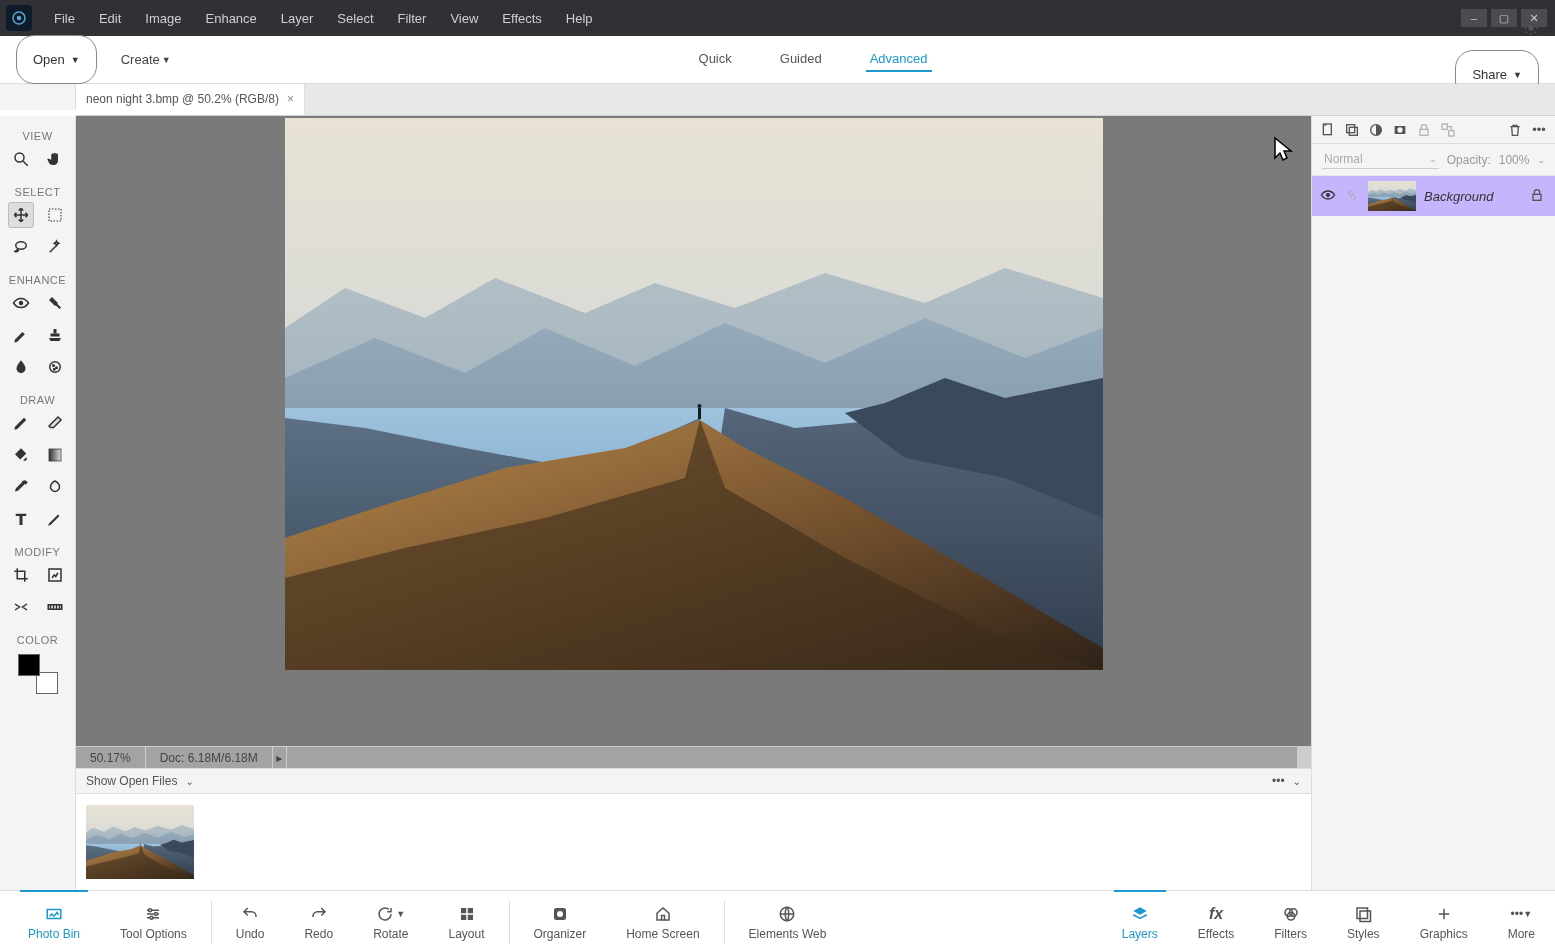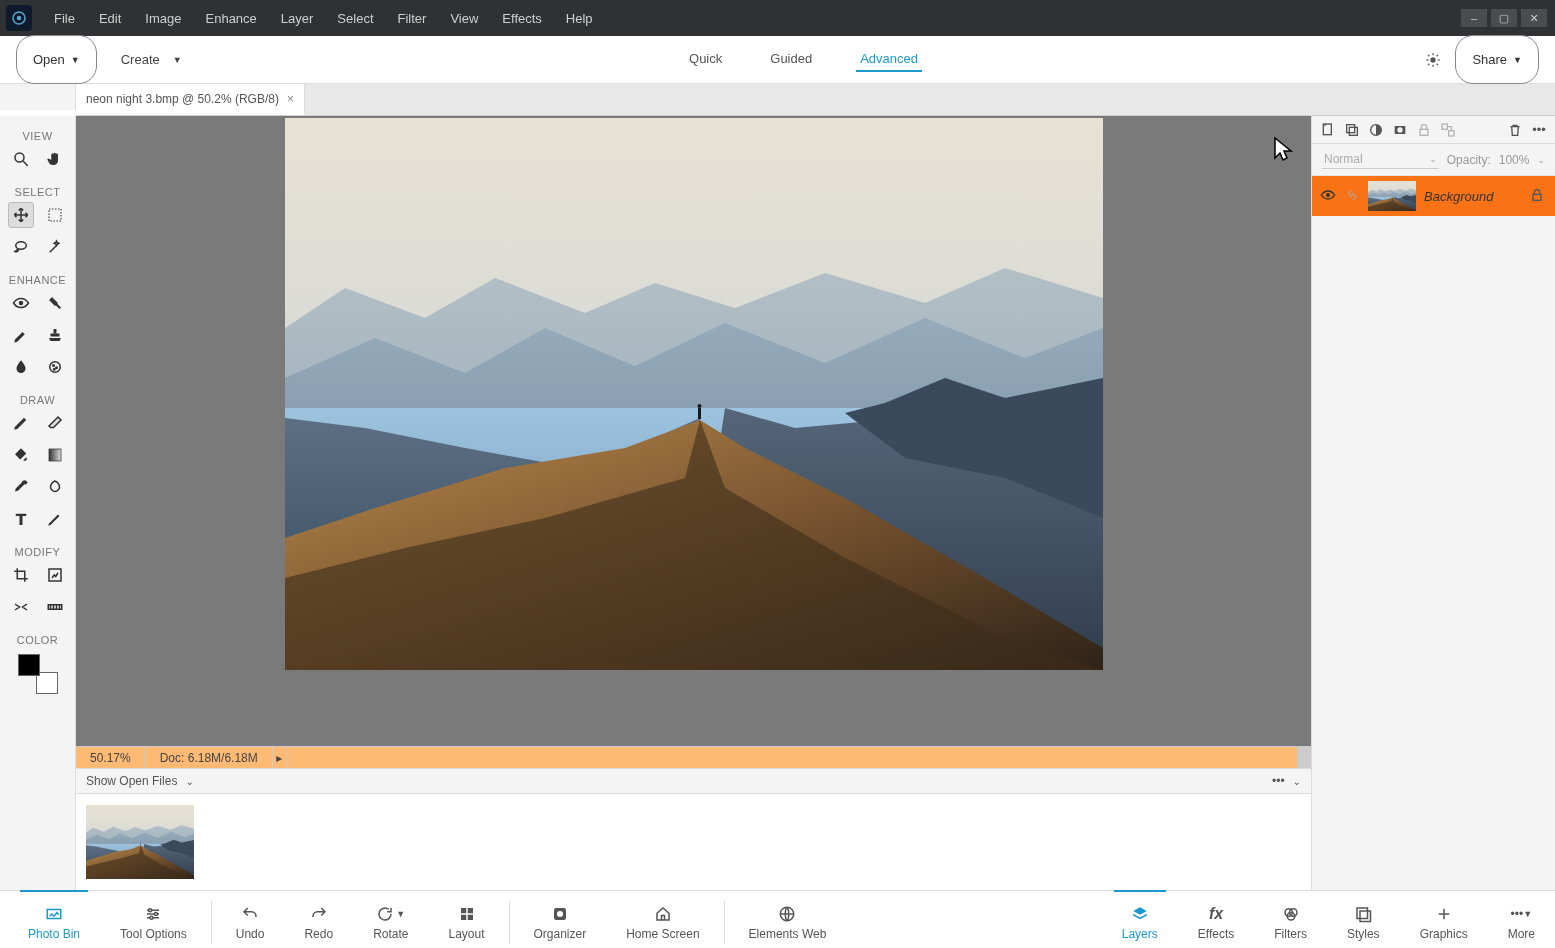--- a/index.html
+++ b/index.html
@@ -10,25 +10,25 @@
 .menubar .logo { width: 26px; height: 26px; background: #0f1b2b; border-radius: 4px; display: flex; align-items: center; justify-content: center; margin-right: 10px; }
 .menubar .logo svg { width: 18px; height: 18px; }
 .menubar .mitem { padding: 0 12px; height: 100%; display: flex; align-items: center; cursor: pointer; }
 .menubar .spacer { flex: 1; }
 .winbtns { display: flex; gap: 4px; margin-right: 8px; }
 .winbtn { width: 26px; height: 18px; background: #4a4c50; display: flex; align-items: center; justify-content: center; color: #ccc; font-size: 11px; }
 
 
 .toolbar2 { height: 48px; display: flex; align-items: center; border-bottom: 1px solid #ddd; background: #fff; padding: 0 16px; }
 .btn-pill { border: 1px solid #888; border-radius: 18px; padding: 16px 16px; display: flex; align-items: center; gap: 6px; cursor: pointer; margin-right: 24px; }
-.btn-drop { display: flex; align-items: center; gap: 13px; cursor: pointer; color: #444; }
+.btn-drop { display: flex; align-items: center; gap: 2px; cursor: pointer; color: #444; }
 .tabs-center { flex: 1; display: flex; justify-content: center; gap: 40px; }
 .tab-c { padding: 4px 4px; cursor: pointer; color: #555; border-bottom: 2px solid transparent; }
 .tab-c.active { color: #1b99cf; border-bottom: 2px solid #1b99cf; }
-.right-actions { display: flex; align-items: center; gap: 14px; }
+.right-actions { display: flex; align-items: flex-end; gap: 14px; flex-direction: column; }
 
 
 .filetabbar { height: 32px; background: #e8e8e8; display: flex; align-items: stretch; border-bottom: 1px solid #d0d0d0; margin-left: 76px; }
 .filetab { background: #fff; padding: 0 10px; display: flex; align-items: center; gap: 8px; font-size: 12px; color: #555; border-right: 1px solid #ddd; border-bottom: 1px solid #fff; }
 .filetab .close { color: #888; cursor: pointer; }
 
 
 .main { display: flex; height: 774px; }
 .left-tools { width: 76px; background: #f4f4f4; border-right: 1px solid #ddd; display: flex; flex-direction: column; align-items: center; padding-top: 6px; }
 .tool-label { font-size: 11px; color: #777; margin: 8px 0 4px; letter-spacing: 0.5px; }
@@ -37,34 +37,34 @@
 .tool.selected { background: #ddd; border-color: #bbb; }
 .tool svg { width: 18px; height: 18px; }
 .color-swatch-area { margin-top: 4px; position: relative; width: 40px; height: 40px; }
 .swatch-fg { position: absolute; width: 22px; height: 22px; background: #000; border: 1px solid #666; top: 0; left: 0; z-index: 2; }
 .swatch-bg { position: absolute; width: 22px; height: 22px; background: #fff; border: 1px solid #666; bottom: 0; right: 0; }
 
 .canvas-col { flex: 1; display: flex; flex-direction: column; background: #fff; }
 .canvas-area { flex: 1; background: #7a7a7a; position: relative; overflow: hidden; display: flex; justify-content: center; padding-top: 2px; }
 .canvas-area svg.scene { width: 818px; height: 552px; }
 .cursor-arrow { position: absolute; right: 16px; top: 20px; }
-.statusbar { height: 22px; background: #fdba74; display: flex; align-items: center; font-size: 12px; color: #444; border-top: 1px solid #ccc; }
+.statusbar { height: 22px; background: #a3a3a3; display: flex; align-items: center; font-size: 12px; color: #444; border-top: 1px solid #ccc; }
 .statusbar .cell { padding: 0 14px; border-right: 1px solid #ccc; height: 100%; display: flex; align-items: center; }
 .photobin-hdr { height: 26px; background: #f4f4f4; display: flex; align-items: center; padding: 0 10px; font-size: 12px; color: #555; gap: 8px; border-top: 1px solid #ddd; border-bottom: 1px solid #ddd; }
 .photobin-hdr .chev { font-size: 10px; }
 .photobin-hdr .spacer { flex: 1; }
 .photobin-body { flex: 0 0 96px; background: #fff; padding: 8px 10px; display: flex; align-items: center; }
 .thumb { width: 108px; height: 74px; }
 
 .right-panel { width: 244px; background: #f4f4f4; border-left: 1px solid #ddd; display: flex; flex-direction: column; }
 .layer-icons { height: 28px; display: flex; align-items: center; padding: 0 8px; gap: 8px; border-bottom: 1px solid #ddd; color: #555; }
 .layer-icons .spacer { flex: 1; }
 .blend-row { height: 32px; display: flex; align-items: center; padding: 0 10px; gap: 8px; color: #999; font-size: 12px; border-bottom: 1px solid #e5e5e5; }
 .blend-sel { flex: 1; display: flex; justify-content: space-between; align-items: center; border-bottom: 1px solid #ccc; padding: 2px 2px; color: #aaa; }
-.layer-item { background: #f97316; height: 40px; display: flex; align-items: center; padding: 0 8px; gap: 8px; font-style: italic; font-size: 13px; }
+.layer-item { background: #c4b5fd; height: 40px; display: flex; align-items: center; padding: 0 8px; gap: 8px; font-style: italic; font-size: 13px; }
 .layer-item .eye { width: 16px; text-align: center; }
 .layer-item .link { width: 16px; text-align: center; color: #aaa; }
 .layer-item .lthumb { width: 48px; height: 30px; }
 .layer-item .lname { flex: 1; }
 .layer-item .lock { width: 18px; }
 
 
 .bottombar { height: 64px; background: #fff; border-top: 1px solid #ddd; display: flex; align-items: stretch; }
 .bitem { display: flex; flex-direction: column; align-items: center; justify-content: center; padding: 0 20px; cursor: pointer; color: #555; gap: 3px; font-size: 12px; position: relative; }
 .bitem.active { color: #1b99cf; margin-left: 8px; }

